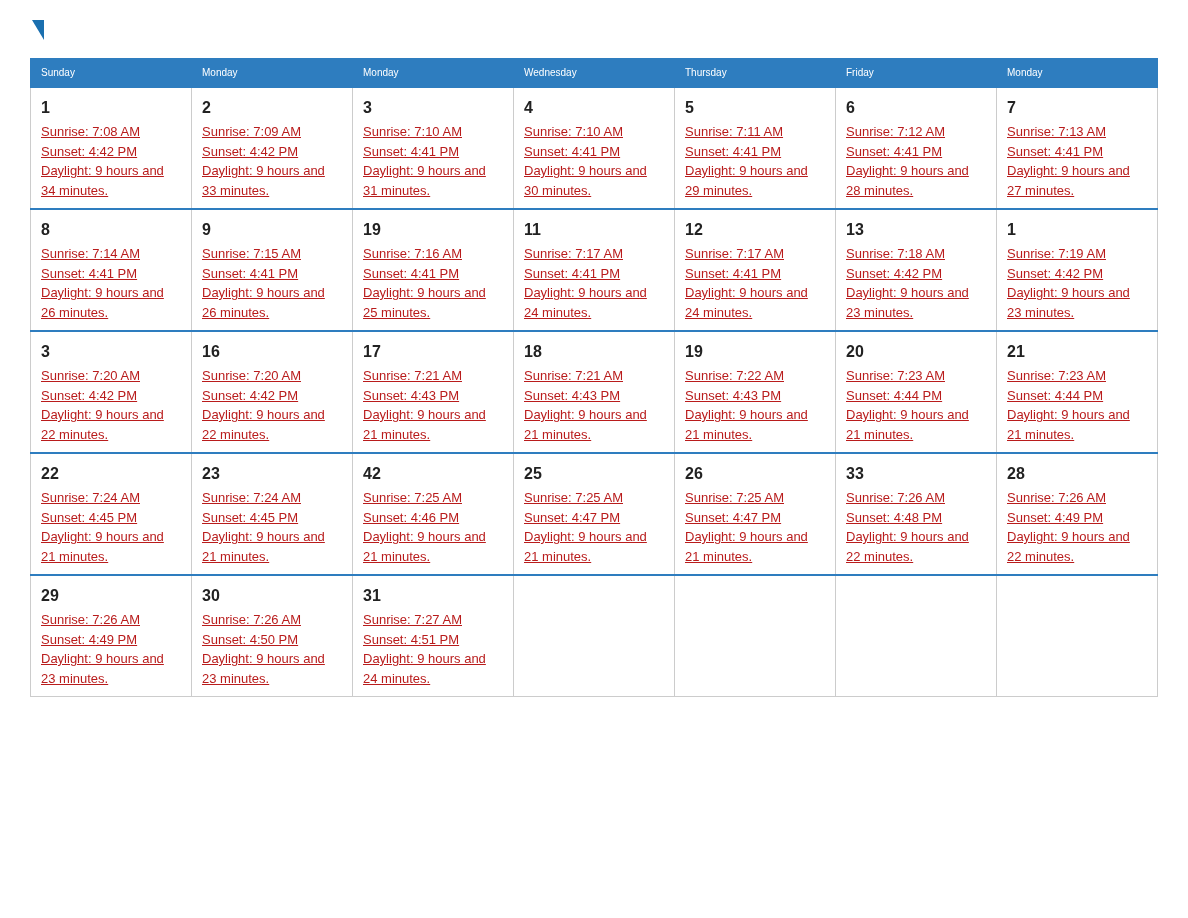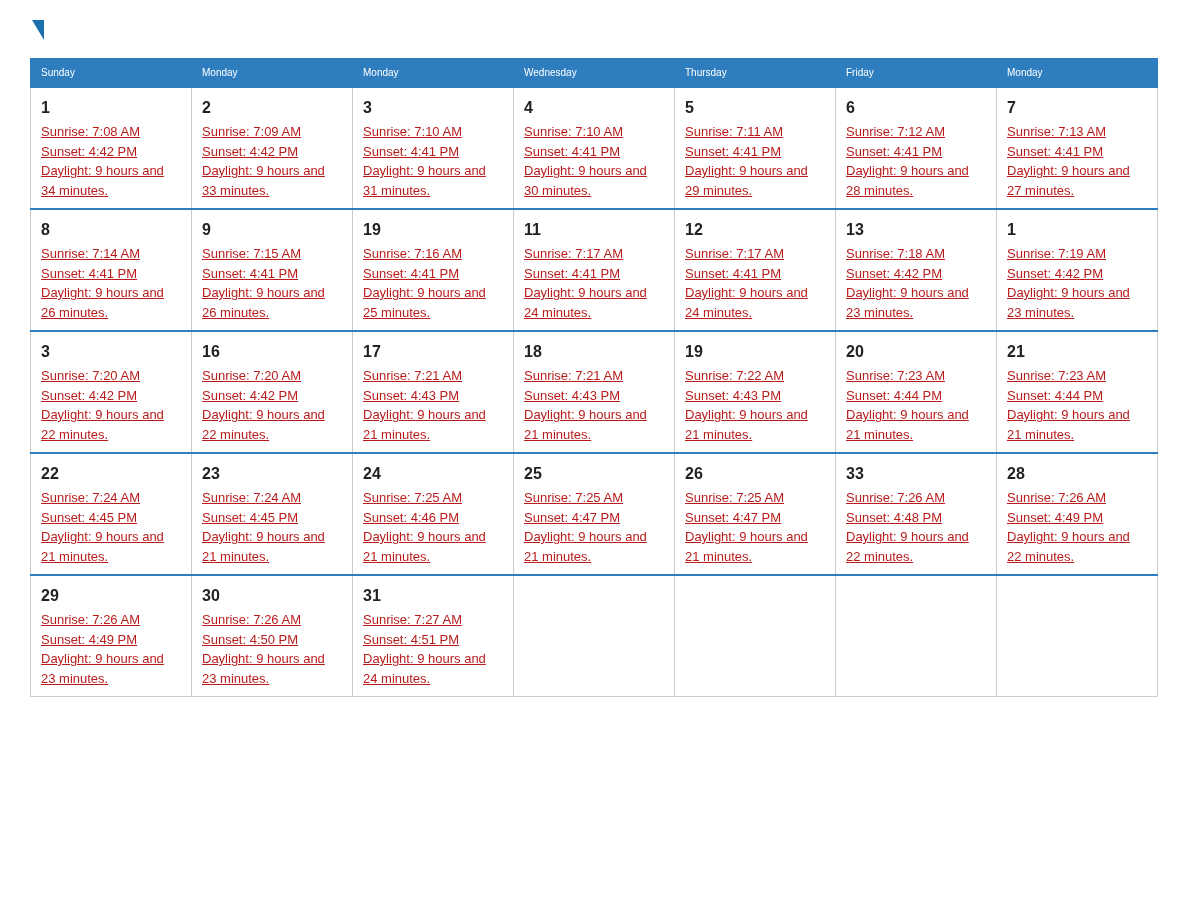--- a/index.html
+++ b/index.html
@@ -226,21 +226,21 @@
       <tr>
         <td>
           <span class="day-num">22</span>
           <div class="day-info">Sunrise: 7:24 AM<br>Sunset: 4:45 PM<br>Daylight: 9 hours and 21 minutes.</div>
         </td>
         <td>
           <span class="day-num">23</span>
           <div class="day-info">Sunrise: 7:24 AM<br>Sunset: 4:45 PM<br>Daylight: 9 hours and 21 minutes.</div>
         </td>
         <td>
-          <span class="day-num">24</span>
+          <span class="day-num">42</span>
           <div class="day-info">Sunrise: 7:25 AM<br>Sunset: 4:46 PM<br>Daylight: 9 hours and 21 minutes.</div>
         </td>
         <td>
           <span class="day-num">25</span>
           <div class="day-info">Sunrise: 7:25 AM<br>Sunset: 4:47 PM<br>Daylight: 9 hours and 21 minutes.</div>
         </td>
         <td>
           <span class="day-num">26</span>
           <div class="day-info">Sunrise: 7:25 AM<br>Sunset: 4:47 PM<br>Daylight: 9 hours and 21 minutes.</div>
         </td>

